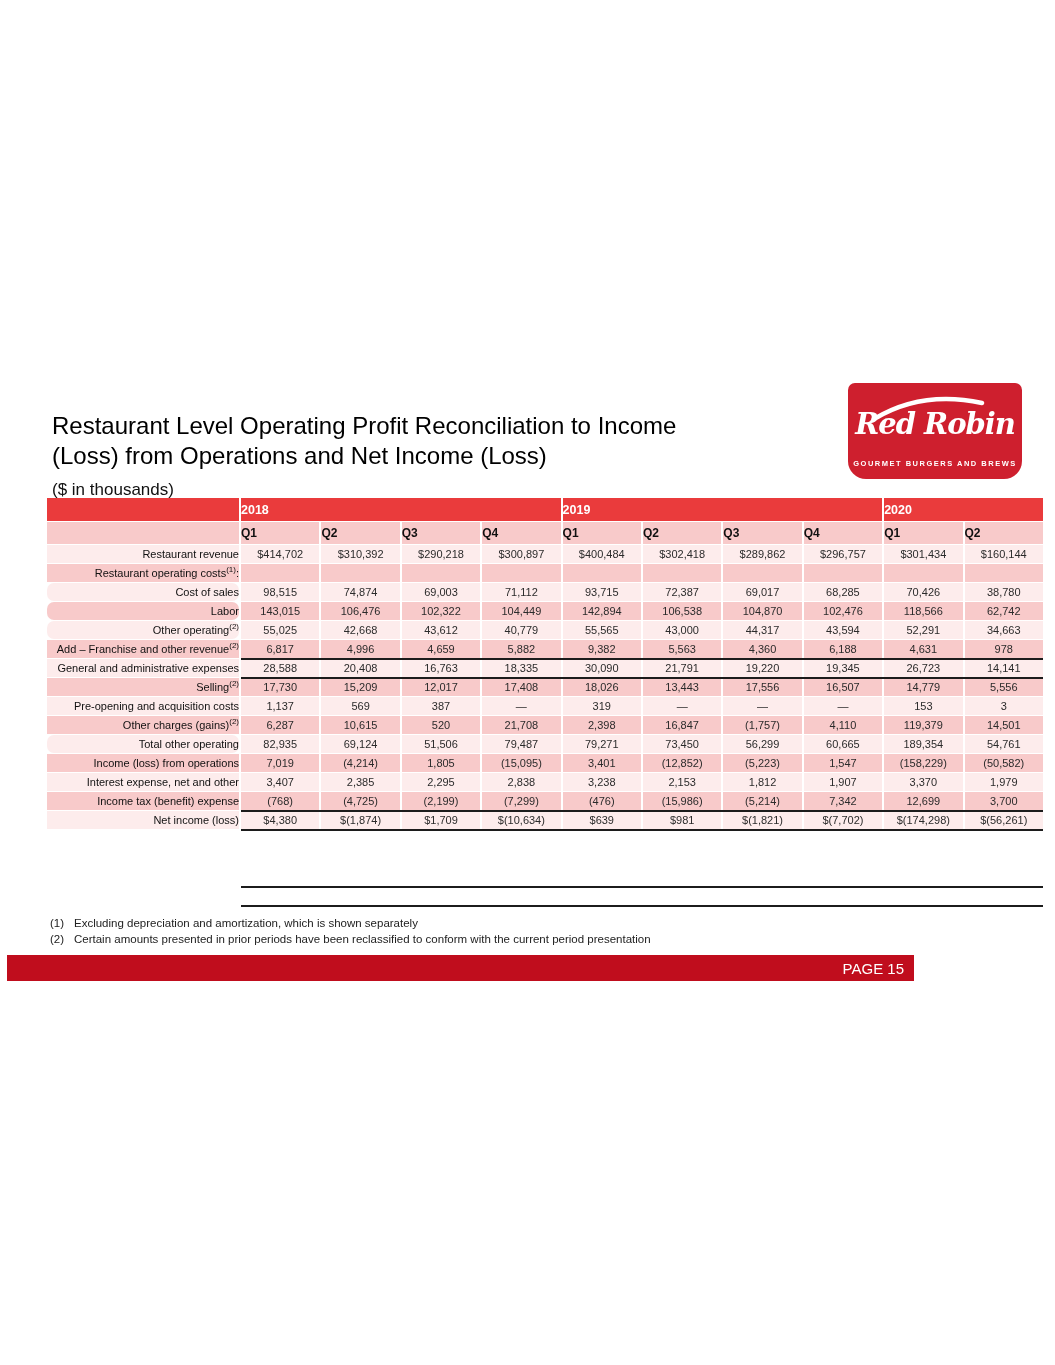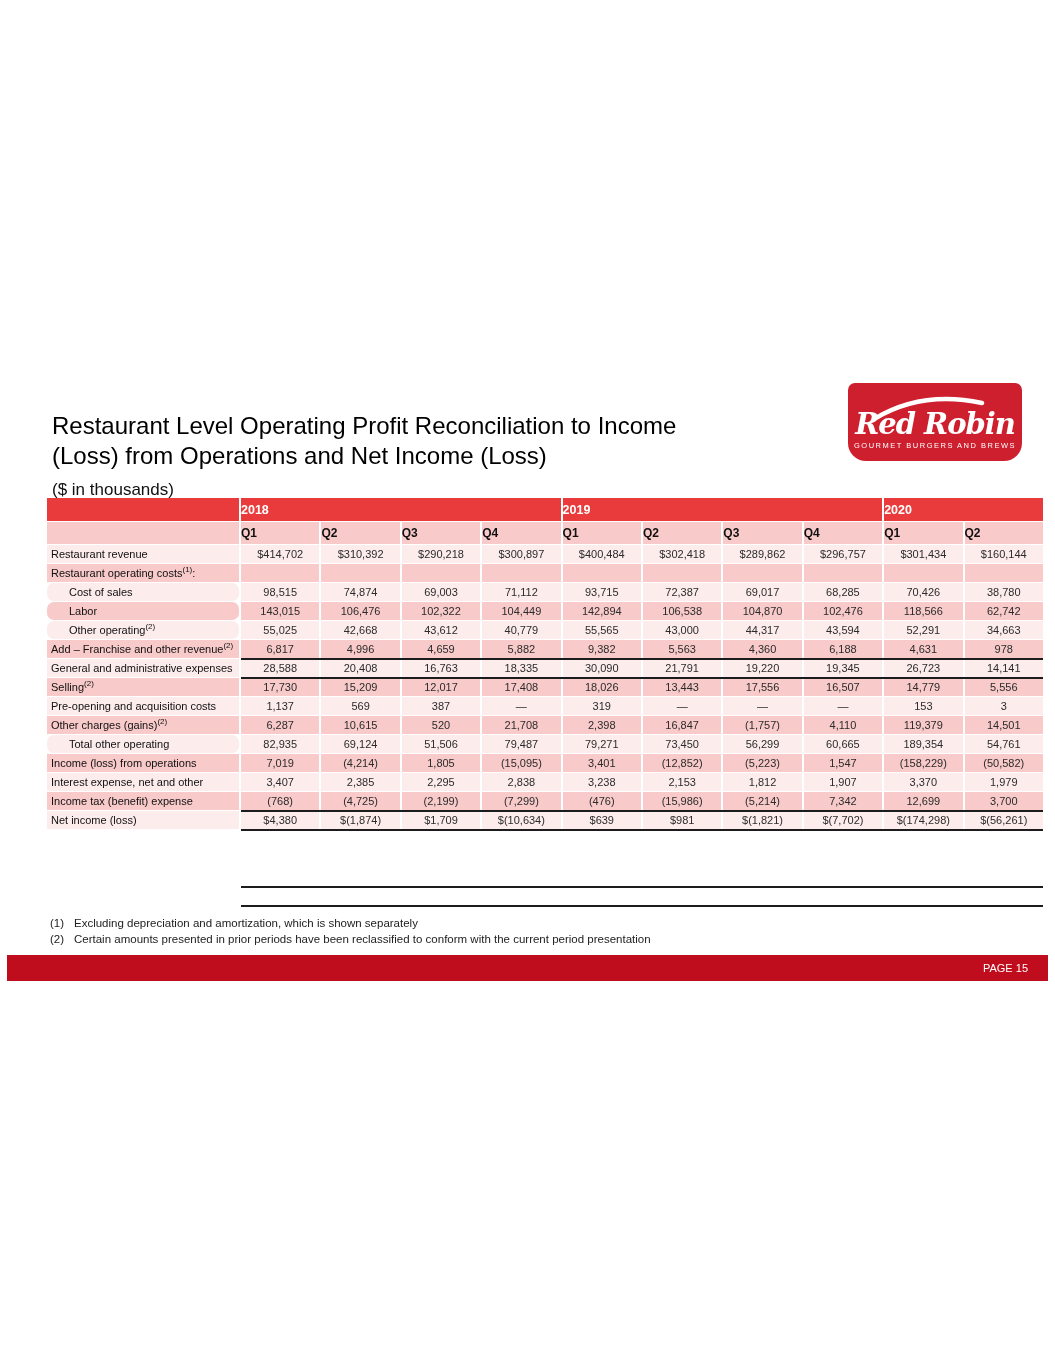--- a/index.html
+++ b/index.html
@@ -4,53 +4,53 @@
 <style>
   html,body{margin:0;padding:0;background:#ffffff;}
   body{width:1055px;height:1365px;font-family:"Liberation Sans",sans-serif;}
   .slide{position:relative;width:1055px;height:1365px;background:#ffffff;overflow:hidden;}
 
   .title{position:absolute;left:52px;top:411px;width:780px;color:#000000;
          font-size:24px;line-height:1.25;font-weight:400;}
   .title span{display:block;}
   .subtitle{position:absolute;left:52px;top:480px;font-size:17px;color:#111;}
 
-  .logo{position:absolute;left:848px;top:383px;width:174px;height:78px;
+  .logo{position:absolute;left:848px;top:383px;width:174px;height:96px;
         background:#ce1f2e;border-radius:7px 7px 18px 18px;color:#fff;text-align:center;}
   .logo svg{position:absolute;left:22px;top:6px;}
   .logo-script{position:absolute;left:0;right:0;top:24px;
         font-family:"DejaVu Serif",serif;font-style:italic;font-weight:bold;
         font-size:29px;letter-spacing:-1px;}
   .logo-tagline{position:absolute;left:0;right:0;bottom:11px;
-        font-size:7.5px;font-weight:normal;letter-spacing:1.5px;}
+        font-size:7.5px;font-weight:bold;letter-spacing:1.5px;}
 
   .table-wrap{position:absolute;left:45px;top:497px;width:1000px;}
   table{width:1000px;border-collapse:separate;border-spacing:2px 1px;table-layout:fixed;}
   col.c-label{width:192px;}
   th,td{padding:0;overflow:hidden;white-space:nowrap;}
   th.year{background:#ea3b3c;color:#fff;font-size:12.5px;font-weight:bold;height:23px;text-align:left;}
   th.corner{background:#ea3b3c;height:23px;}
   th.q{background:#f8caca;color:#111;font-size:12px;font-weight:bold;height:22px;text-align:left;}
   th.qspacer{background:#f8caca;height:22px;}
   td{height:18px;line-height:18px;font-size:11px;}
-  td.label{text-align:left;padding-left:4px;color:#111;}
+  td.label{text-align:right;padding-left:4px;color:#111;}
   td.label.indent{padding-left:22px;border-radius:7px;}
   td.num{text-align:center;color:#2b2b2b;}
   tr.light td{background:#fdecec;}
   tr.dark td{background:#f8caca;}
   sup{font-size:8px;line-height:0;}
   .section-line{position:absolute;height:1.5px;background:#1c1c1c;}
 
   .footnotes{position:absolute;left:50px;top:916px;font-size:11.5px;color:#222;line-height:1.35;}
   .footnote{display:flex;}
   .fn-marker{width:24px;flex:0 0 24px;}
 
-  .pagebar{position:absolute;left:7px;top:955px;width:1041px;height:26px;background:#c00d1d;
-           color:#fff;font-size:11px;display:flex;align-items:center;justify-content:flex-end;
-           padding-right:20px;box-sizing:border-box;}
+  .pagebar{position:absolute;left:7px;top:955px;width:907px;height:26px;background:#c00d1d;
+           color:#fff;font-size:15px;display:flex;align-items:center;justify-content:flex-end;
+           padding-right:10px;box-sizing:border-box;}
 </style>
 </head>
 <body>
 
 <div class="slide">
 
   <div class="title">
     <span>Restaurant Level Operating Profit Reconciliation to Income</span>
     <span>(Loss) from Operations and Net Income (Loss)</span>
   </div>

